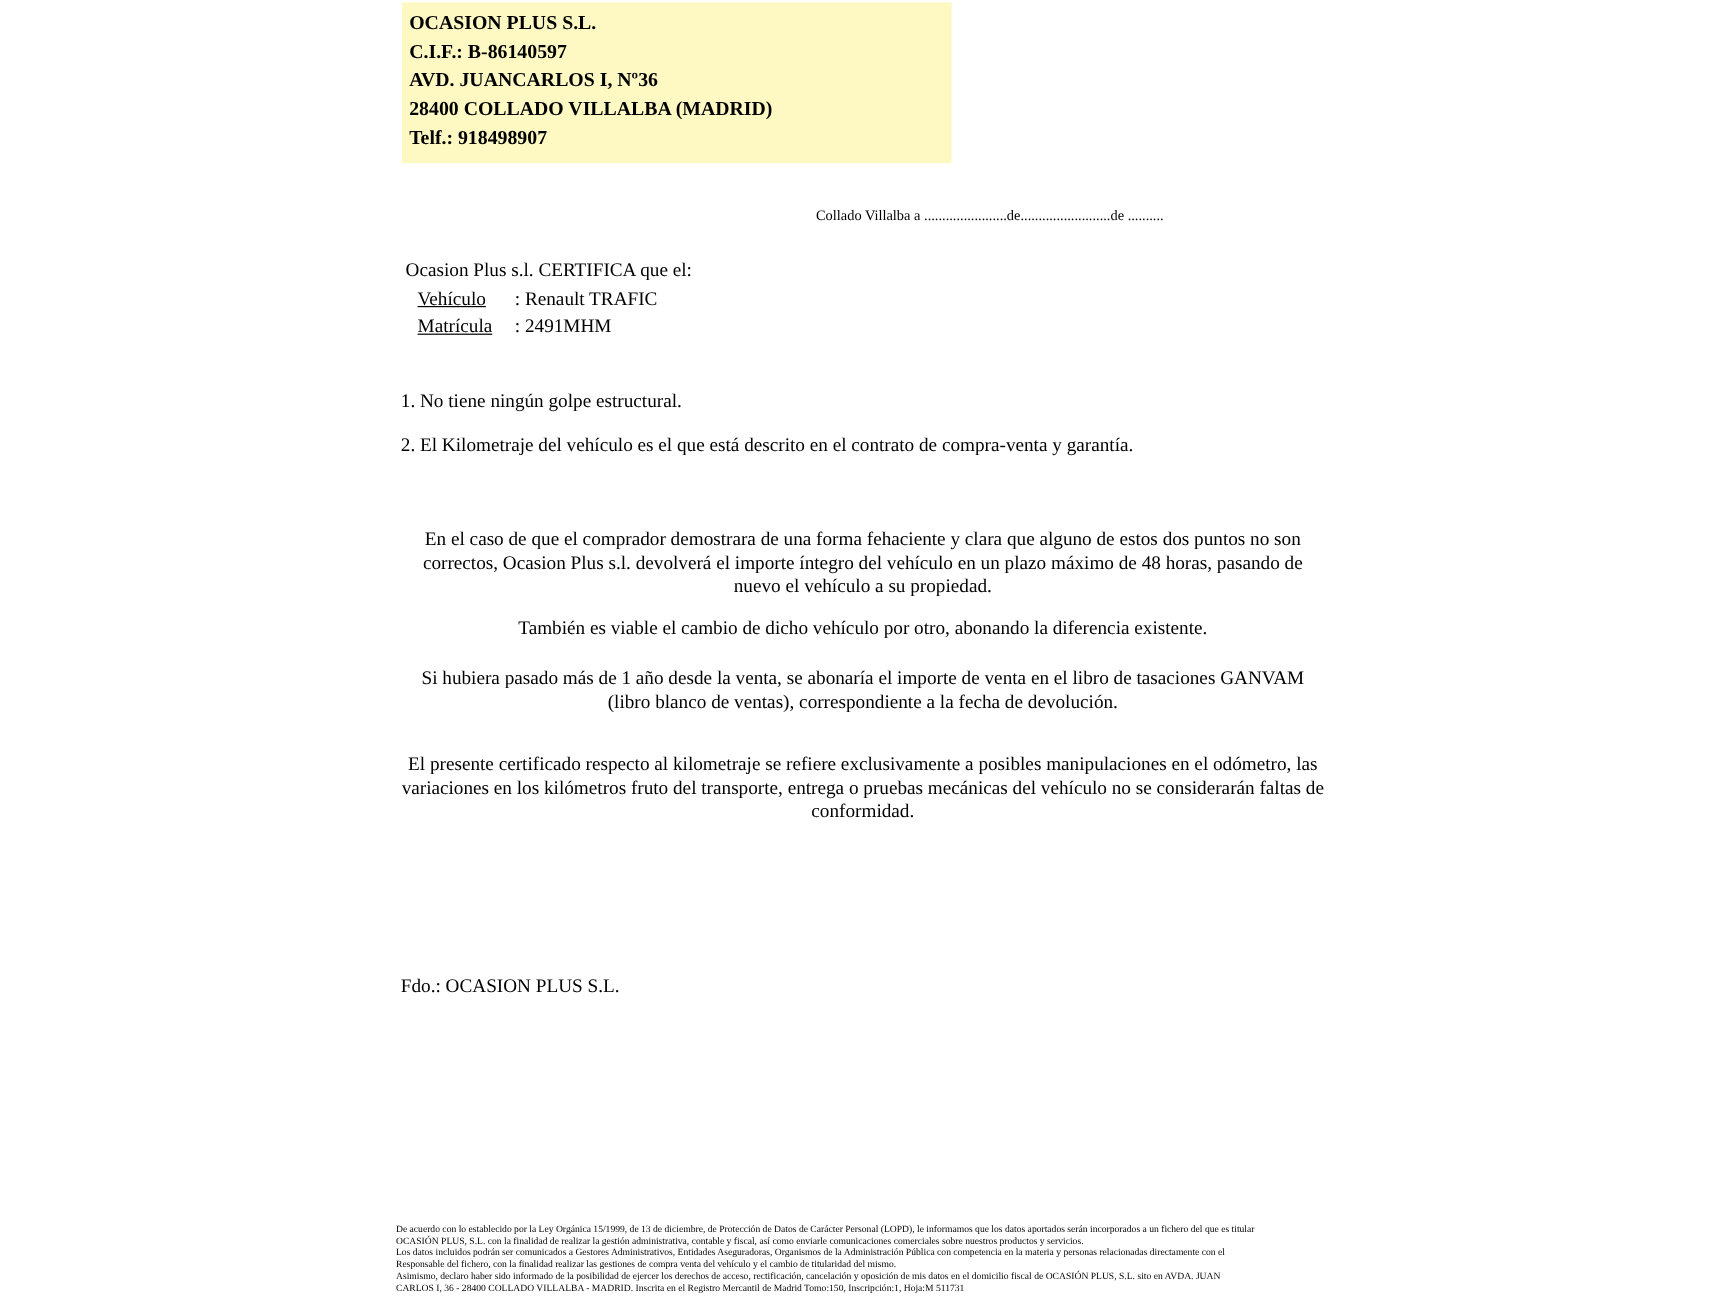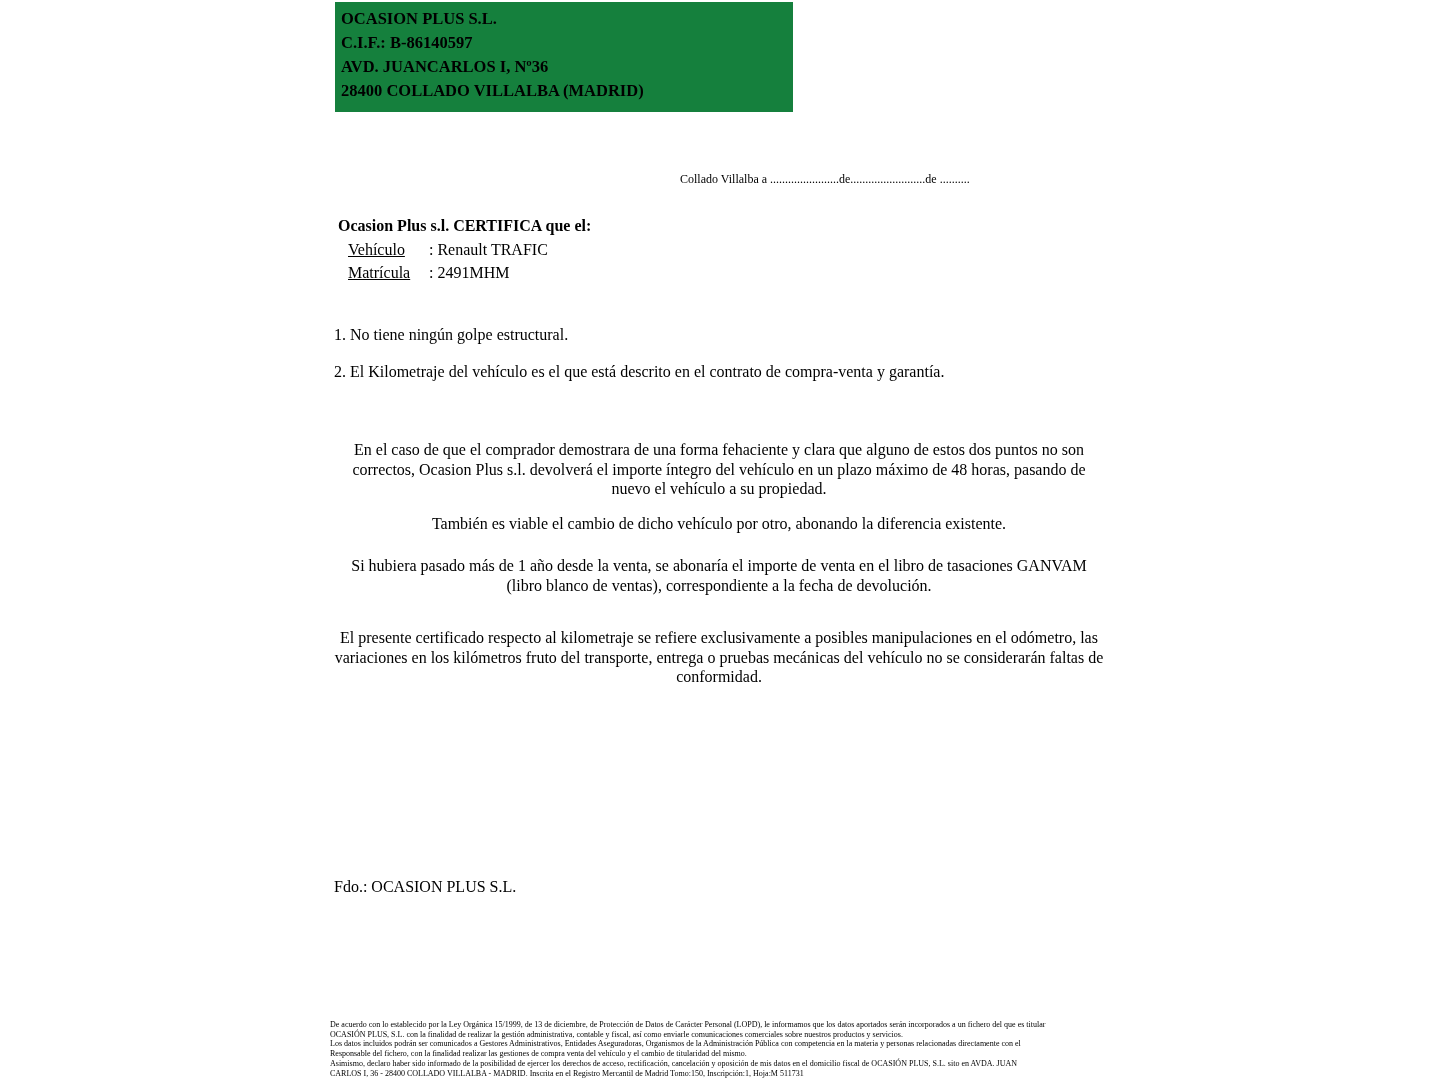--- a/index.html
+++ b/index.html
@@ -15,21 +15,21 @@
     font-family: "Liberation Serif", "DejaVu Serif", serif;
     color: #000000;
     overflow: hidden;
   }
   .header-box {
     position: absolute;
     left: 335px;
     top: 2px;
     width: 458px;
     box-sizing: border-box;
-    background: #15803d;
+    background: #fef9c3;
     padding: 5px 8px 9px 6px;
   }
   .header-box .hline {
     font-weight: bold;
     font-size: 16.5px;
     line-height: 24px;
     white-space: nowrap;
   }
   .date-line {
     position: absolute;
@@ -38,21 +38,20 @@
     font-size: 12px;
     white-space: nowrap;
     margin-left: 24px;
   }
   .cert-intro {
     position: absolute;
     left: 338px;
     top: 217px;
     font-size: 16px;
     white-space: nowrap;
-    font-weight: bold;
   }
   .kv-line {
     position: absolute;
     left: 336px;
     font-size: 16px;
     white-space: nowrap;
   }
   .kv-line .kv-label {
     display: inline-block;
     width: 81px;
@@ -69,21 +68,21 @@
     position: absolute;
     left: 334px;
     width: 770px;
     font-size: 16px;
     line-height: 19.6px;
     text-align: center;
   }
   .signature {
     position: absolute;
     left: 334px;
-    top: 878px;
+    top: 814px;
     font-size: 16px;
     white-space: nowrap;
   }
   .legal {
     position: absolute;
     left: 330px;
     top: 1020px;
     width: 790px;
   }
   .legal .legal-line {
@@ -95,20 +94,21 @@
 </head>
 <body>
 
 <div class="page">
 
   <div class="header-box">
     <div class="hline">OCASION PLUS S.L.</div>
     <div class="hline">C.I.F.: B-86140597</div>
     <div class="hline">AVD. JUANCARLOS I, Nº36</div>
     <div class="hline">28400 COLLADO VILLALBA (MADRID)</div>
+    <div class="hline">Telf.: 918498907</div>
   </div>
 
   <div class="date-line">Collado Villalba a .......................de.........................de ..........</div>
 
   <div class="cert-intro">Ocasion Plus s.l. CERTIFICA que el:</div>
 
   <div class="kv-line" style="top:241px;">
     <span class="kv-label">Vehículo</span><span>: Renault TRAFIC</span>
   </div>
 

